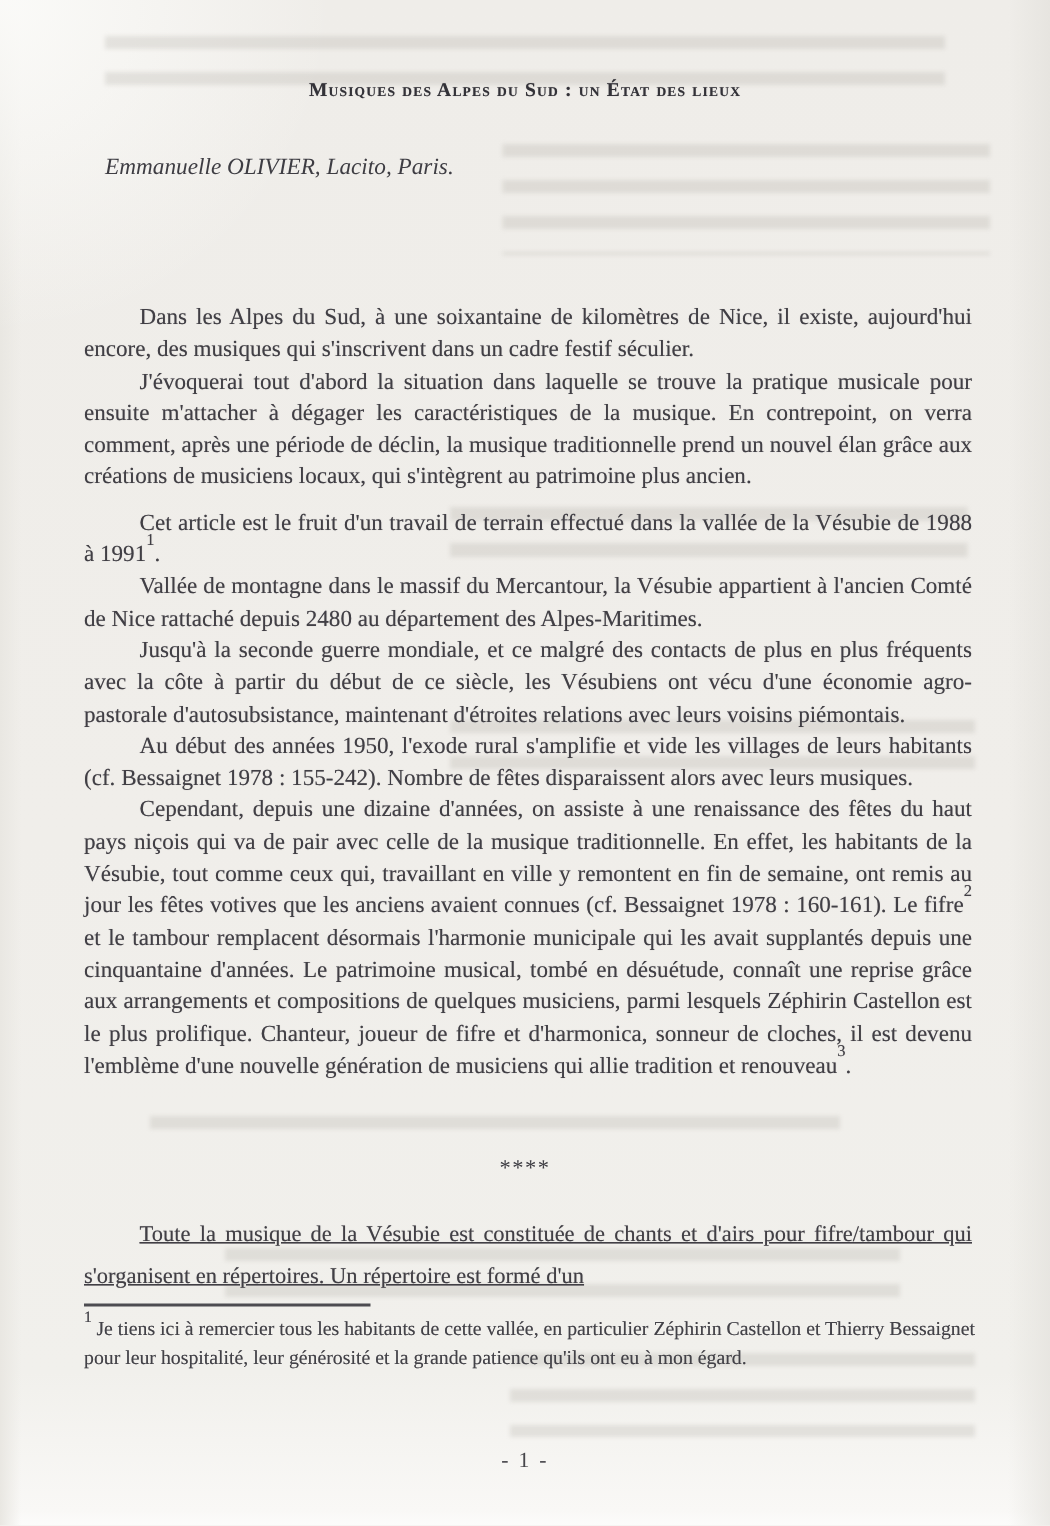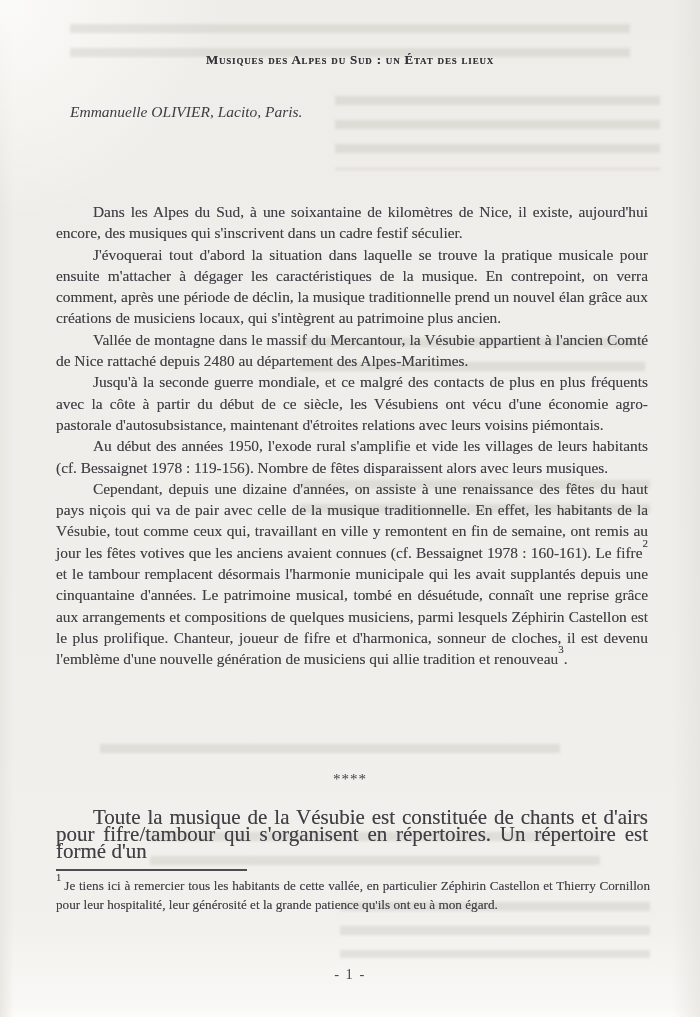--- a/index.html
+++ b/index.html
@@ -57,23 +57,24 @@
     font-size: 11px; line-height: 0;
     position: relative; top: -5px;
   }
   .separator {
     position: absolute; top: 771px; left: 0; width: 700px;
     text-align: center; font-size: 15px; letter-spacing: 1px;
     color: #3e3d43;
   }
   .post-sep {
     position: absolute; top: 809px; left: 56px; width: 592px;
-    font-size: 21px; line-height: 17px;
+    font-size: 15px; line-height: 28px;
     text-align: justify;
     text-shadow: 0 0 0.45px rgba(65,63,69,0.5);
+    text-decoration: underline;
   }
   .post-sep p { margin: 0; text-indent: 37px; }
   .footnote-rule {
     position: absolute; top: 869px; left: 56px;
     width: 191px; height: 2px; background: #4d4c51;
   }
   .footnotes {
     position: absolute; top: 877px; left: 56px; width: 594px;
     font-size: 13.2px; line-height: 18.8px;
     text-align: justify;
@@ -106,33 +107,34 @@
   <div class="ghost" style="left:150px; top:832px; width:450px; height:40px;"></div>
   <div class="ghost" style="left:340px; top:902px; width:310px; height:56px;"></div>
 
   <div class="doc-title">Musiques des Alpes du Sud : un État des lieux</div>
 
   <div class="author">Emmanuelle OLIVIER, Lacito, Paris.</div>
 
   <div class="body-text">
     <p>Dans les Alpes du Sud, à une soixantaine de kilomètres de Nice, il existe, aujourd'hui encore, des musiques qui s'inscrivent dans un cadre festif séculier.</p>
     <p>J'évoquerai tout d'abord la situation dans laquelle se trouve la pratique musicale pour ensuite m'attacher à dégager les caractéristiques de la musique. En contrepoint, on verra comment, après une période de déclin, la musique traditionnelle prend un nouvel élan grâce aux créations de musiciens locaux, qui s'intègrent au patrimoine plus ancien.</p>
+    <p class="section-start"><span>Cet article est le fruit d'un travail de terrain effectué dans la vallée de la Vésubie de 1988 à 1991</span><sup class="fn-ref">1</sup><span>.</span></p>
     <p>Vallée de montagne dans le massif du Mercantour, la Vésubie appartient à l'ancien Comté de Nice rattaché depuis 2480 au département des Alpes-Maritimes.</p>
     <p>Jusqu'à la seconde guerre mondiale, et ce malgré des contacts de plus en plus fréquents avec la côte à partir du début de ce siècle, les Vésubiens ont vécu d'une économie agro-pastorale d'autosubsistance, maintenant d'étroites relations avec leurs voisins piémontais.</p>
-    <p>Au début des années 1950, l'exode rural s'amplifie et vide les villages de leurs habitants (cf. Bessaignet 1978 : 119-156). Nombre de fêtes disparaissent alors avec leurs musiques.</p>
+    <p>Au début des années 1950, l'exode rural s'amplifie et vide les villages de leurs habitants (cf. Bessaignet 1978 : 155-242). Nombre de fêtes disparaissent alors avec leurs musiques.</p>
     <p><span>Cependant, depuis une dizaine d'années, on assiste à une renaissance des fêtes du haut pays niçois qui va de pair avec celle de la musique traditionnelle. En effet, les habitants de la Vésubie, tout comme ceux qui, travaillant en ville y remontent en fin de semaine, ont remis au jour les fêtes votives que les anciens avaient connues (cf. Bessaignet 1978 : 160-161). Le fifre</span><sup class="fn-ref">2</sup><span> et le tambour remplacent désormais l'harmonie municipale qui les avait supplantés depuis une cinquantaine d'années. Le patrimoine musical, tombé en désuétude, connaît une reprise grâce aux arrangements et compositions de quelques musiciens, parmi lesquels Zéphirin Castellon est le plus prolifique. Chanteur, joueur de fifre et d'harmonica, sonneur de cloches, il est devenu l'emblème d'une nouvelle génération de musiciens qui allie tradition et renouveau</span><sup class="fn-ref">3</sup><span>.</span></p>
   </div>
 
   <div class="separator">****</div>
 
   <div class="post-sep">
     <p>Toute la musique de la Vésubie est constituée de chants et d'airs pour fifre/tambour qui s'organisent en répertoires. Un répertoire est formé d'un</p>
   </div>
 
   <div class="footnote-rule"></div>
 
   <div class="footnotes">
-    <p class="fn"><sup class="fn-marker">1</sup><span>Je tiens ici à remercier tous les habitants de cette vallée, en particulier Zéphirin Castellon et Thierry Cornillon pour leur hospitalité, leur générosité et la grande patience qu'ils ont eu à mon égard.</span></p>
+    <p class="fn"><sup class="fn-marker">1</sup><span>Je tiens ici à remercier tous les habitants de cette vallée, en particulier Zéphirin Castellon et Thierry Bessaignet pour leur hospitalité, leur générosité et la grande patience qu'ils ont eu à mon égard.</span></p>
   </div>
 
   <div class="page-number">- 1 -</div>
 
 </div>
 
 </body></html>

